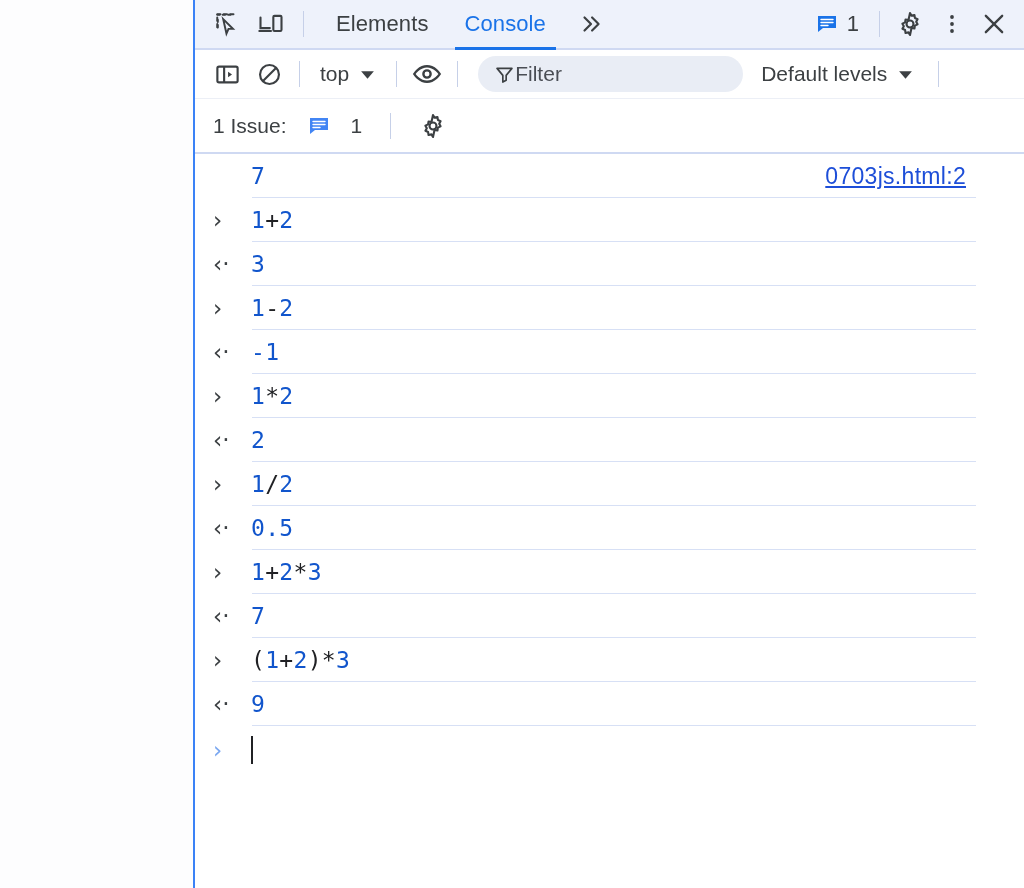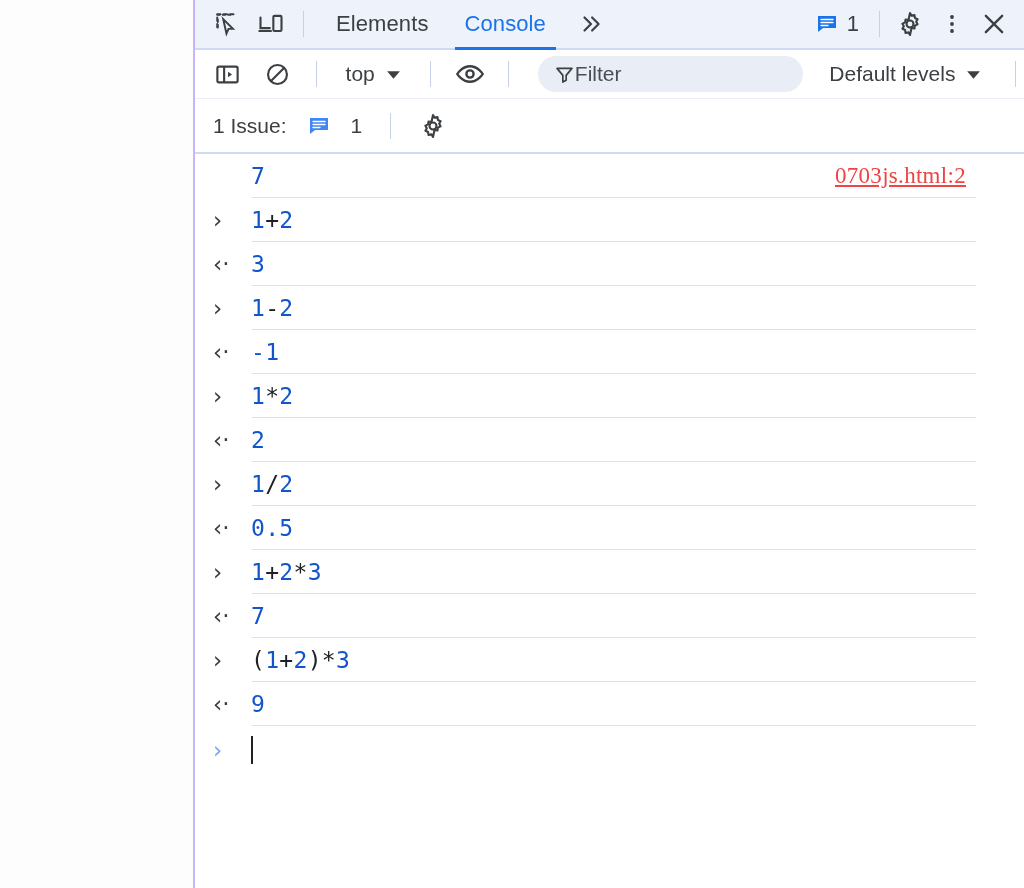--- a/index.html
+++ b/index.html
@@ -25,21 +25,21 @@
   }
 
   
   #devtools {
     position: absolute;
     left: 193px;
     top: 0;
     width: 831px;
     height: 888px;
     background: #ffffff;
-    border-left: 2px solid #c4b5fd;
+    border-left: 2px solid #3b82f6;
     box-sizing: border-box;
     display: flex;
     flex-direction: column;
   }
 
   
   .tabstrip {
     height: 50px;
     min-height: 50px;
     background: #eef2fb;
@@ -126,21 +126,20 @@
   .console-toolbar {
     height: 49px;
     min-height: 49px;
     display: flex;
     align-items: center;
     padding-left: 12px;
     background: #ffffff;
     border-bottom: 1px solid #eceff6;
     box-sizing: border-box;
     gap: 2px;
-    justify-content: space-between;
   }
   .ctx-select {
     display: flex;
     align-items: center;
     gap: 10px;
     font-size: 21px;
     color: #3c4043;
     padding: 0 10px;
     height: 36px;
     border-radius: 4px;
@@ -249,23 +248,23 @@
   }
   .cons-text .num {
     color: #1155cc;
   }
   .result .cons-text {
     color: #1b2fa8;
   }
   .source-link {
     position: absolute;
     right: 58px;
-    font-family: Liberation Serif, serif;
+    font-family: Liberation Sans, sans-serif;
     font-size: 23px;
-    color: #ef4444;
+    color: #1d4ed8;
     text-decoration: underline;
     cursor: pointer;
     letter-spacing: 0.3px;
   }
   .prompt-row {
     display: flex;
     align-items: center;
     height: 48px;
     padding-left: 18px;
     box-sizing: border-box;

